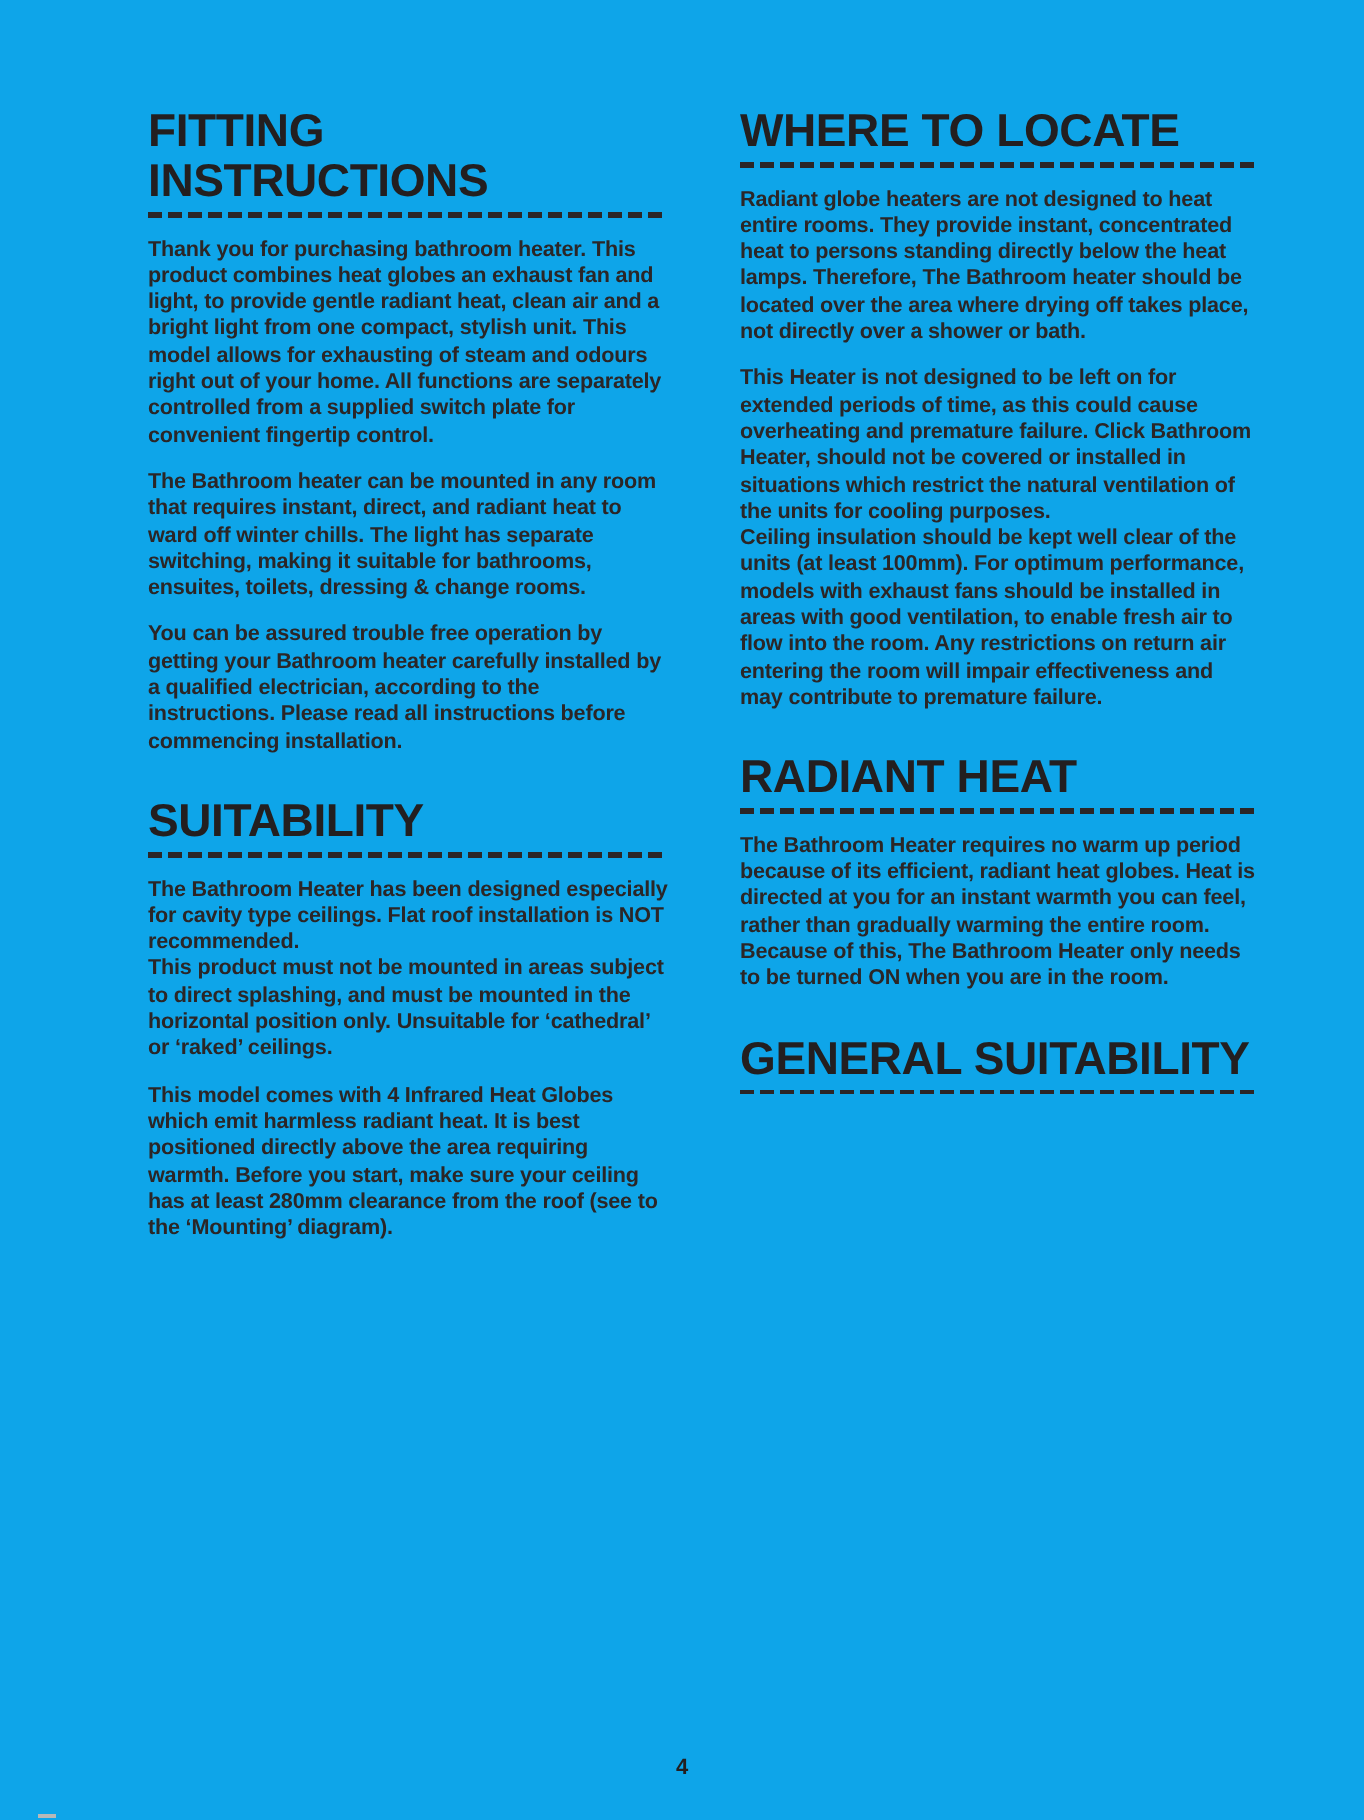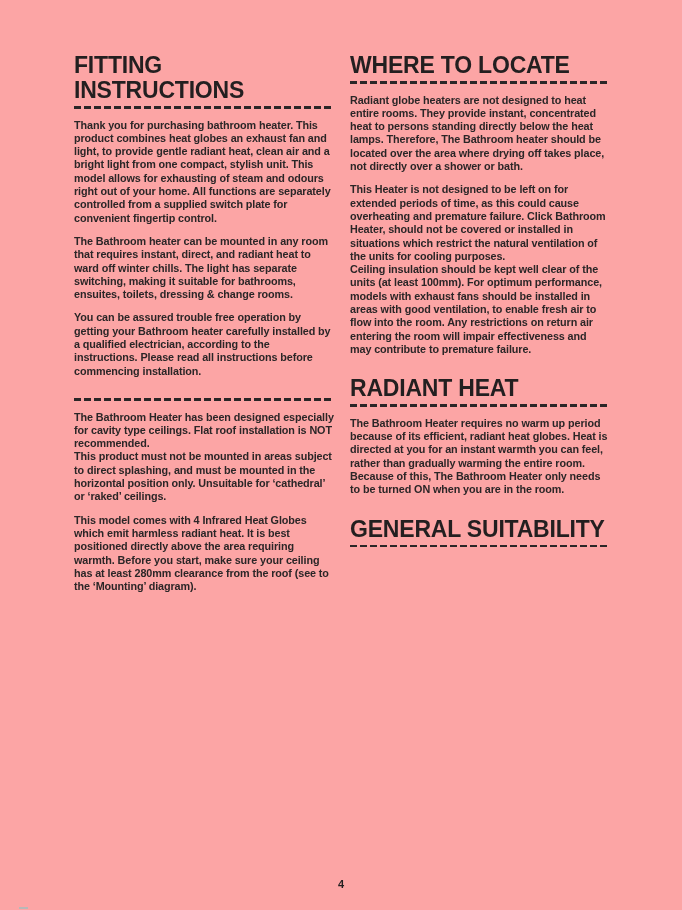--- a/index.html
+++ b/index.html
@@ -1,27 +1,27 @@
 <!DOCTYPE html>
 <html><head>
 <meta charset="utf-8">
 <style>
   html, body { margin: 0; padding: 0; background: #ffffff; }
   .page {
     position: relative;
     width: 682px;
     height: 910px;
-    background: #fca5a5;
+    background: #0ea5e9;
     font-family: "Liberation Sans", sans-serif;
     color: #2b2627;
     overflow: hidden;
   }
   .col { position: absolute; top: 53px; }
   .col-left  { left: 74px;  width: 260px; }
-  .col-right { left: 350px; width: 258px; }
+  .col-right { left: 370px; width: 258px; }
   .section { margin-top: 20px; }
   .section:first-child { margin-top: 0; }
   .heading {
     margin: 0;
     font-size: 23px;
     line-height: 25px;
     font-weight: bold;
     letter-spacing: -0.2px;
     color: #231f20;
   }
@@ -67,20 +67,21 @@
 
     <div class="section">
       <h2 class="heading">FITTING INSTRUCTIONS</h2>
       <div class="rule"></div>
       <p class="body-para">Thank you for purchasing bathroom heater. This product combines heat globes an exhaust fan and light, to provide gentle radiant heat, clean air and a bright light from one compact, stylish unit. This model allows for exhausting of steam and odours right out of your home. All functions are separately controlled from a supplied switch plate for convenient fingertip control.</p>
       <p class="body-para">The Bathroom heater can be mounted in any room that requires instant, direct, and radiant heat to ward off winter chills. The light has separate switching, making it suitable for bathrooms, ensuites, toilets, dressing &amp; change rooms.</p>
       <p class="body-para">You can be assured trouble free operation by getting your Bathroom heater carefully installed by a qualified electrician, according to the instructions. Please read all instructions before commencing installation.</p>
     </div>
 
     <div class="section">
+      <h2 class="heading">SUITABILITY</h2>
       <div class="rule"></div>
       <p class="body-para">The Bathroom Heater has been designed especially for cavity type ceilings. Flat roof installation is NOT recommended.
 This product must not be mounted in areas subject to direct splashing, and must be mounted in the horizontal position only. Unsuitable for ‘cathedral’ or ‘raked’ ceilings.</p>
       <p class="body-para">This model comes with 4 Infrared Heat Globes which emit harmless radiant heat. It is best positioned directly above the area requiring warmth. Before you start, make sure your ceiling has at least 280mm clearance from the roof (see to the ‘Mounting’ diagram).</p>
     </div>
 
   </div>
 
   <div class="col col-right">
 

